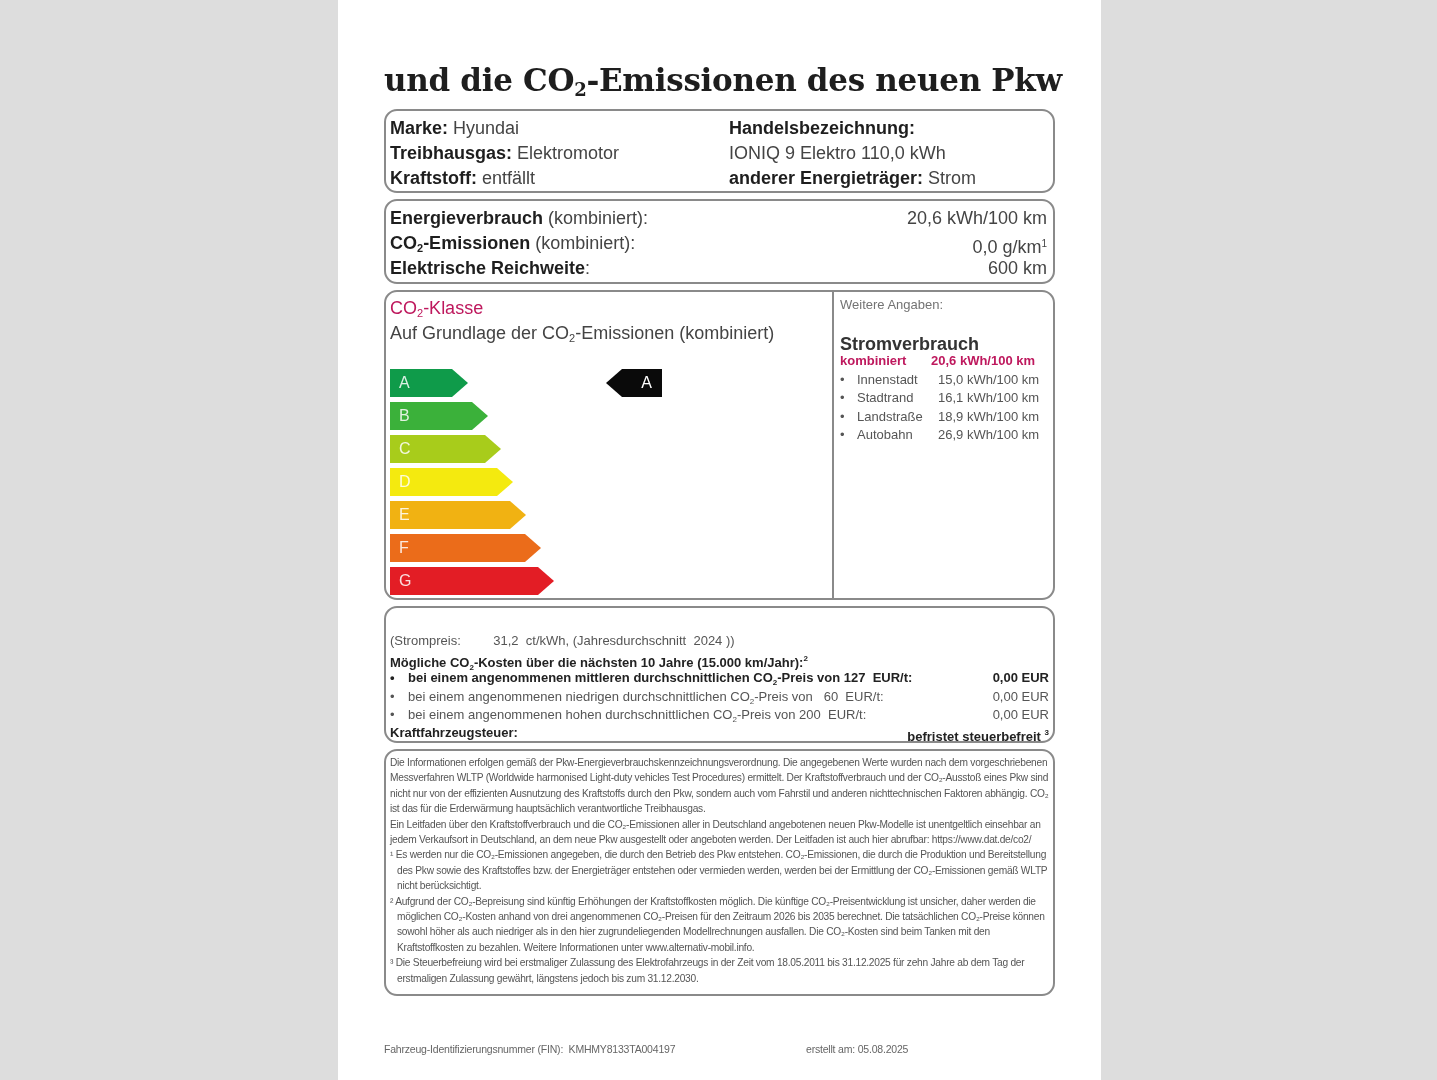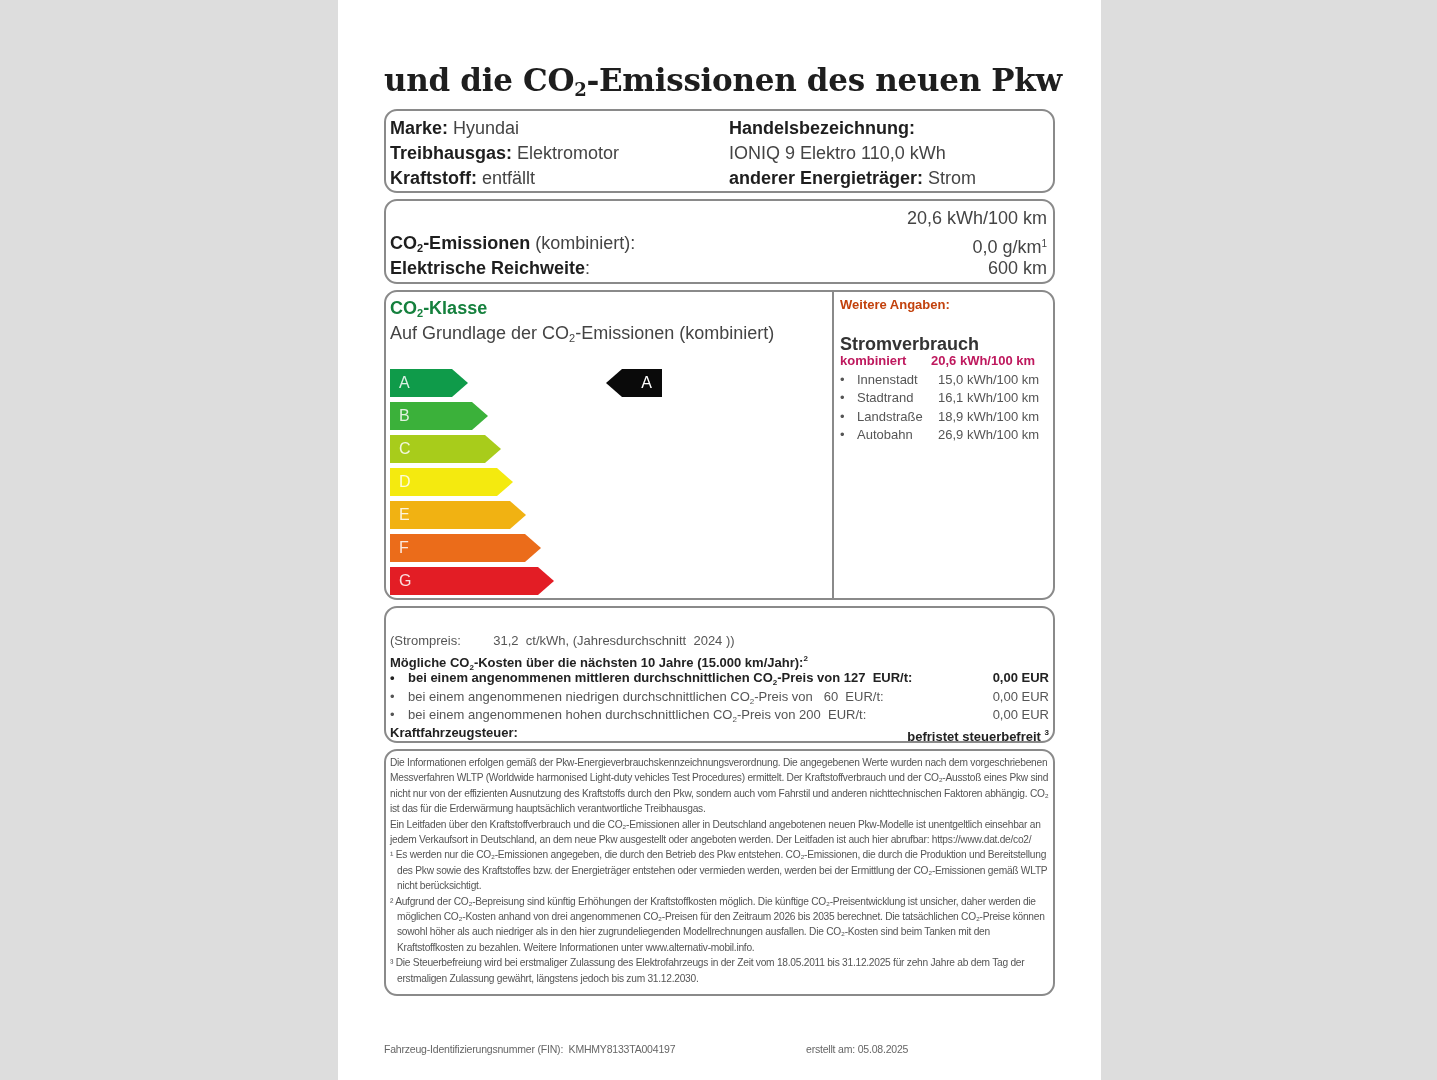--- a/index.html
+++ b/index.html
@@ -34,37 +34,37 @@
     .b2 .val { right: 6px; text-align: right; }
     sub.s { font-size: 11px; vertical-align: -3px; }
     sup.s { font-size: 10px; vertical-align: 6px; }
 
     
     .classpanel { position: absolute; left: 0; top: 0; width: 446px; height: 306px; }
     .rightpanel {
       position: absolute; left: 446px; top: 0; width: 221px; height: 306px;
       border-left: 2px solid #8a8a8a;
     }
-    .cls-title { position: absolute; left: 4px; top: 6px; font-size: 18px; font-weight: bold; color: #15803d; }
+    .cls-title { position: absolute; left: 4px; top: 6px; font-size: 18px; font-weight: normal; color: #be185d; }
     .cls-sub { position: absolute; left: 4px; top: 31px; font-size: 18px; color: #444; white-space: nowrap; }
     .bar {
       position: absolute; left: 4px; height: 28px;
       clip-path: polygon(0 0, calc(100% - 16px) 0, 100% 50%, calc(100% - 16px) 100%, 0 100%);
     }
     .bar span {
       position: absolute; left: 9px; top: 3px; font-size: 16px; line-height: 22px;
       color: rgba(255,255,255,0.85); font-weight: normal;
     }
     .marker {
       position: absolute; left: 220px; top: 77px; width: 56px; height: 28px; background: #0a0a0a;
       clip-path: polygon(16px 0, 100% 0, 100% 100%, 16px 100%, 0 50%);
     }
     .marker span { position: absolute; right: 10px; top: 3px; font-size: 16px; color: #fff; line-height: 22px; }
 
-    .rp-head { position: absolute; left: 6px; top: 5px; font-size: 13px; font-weight: bold; color: #c2410c; }
+    .rp-head { position: absolute; left: 6px; top: 5px; font-size: 13px; font-weight: normal; color: #737373; }
     .rp-sv { position: absolute; left: 6px; top: 42px; font-size: 18px; font-weight: bold; color: #333; }
     .rp-komb { position: absolute; left: 6px; top: 61px; font-size: 13px; font-weight: bold; color: #be185d; white-space: nowrap; }
     .rp-komb .v { position: absolute; left: 91px; }
     .rp-item { position: absolute; left: 6px; font-size: 13px; color: #555; white-space: nowrap; width: 212px; }
     .rp-item .bul { position: absolute; left: 0; }
     .rp-item .n { position: absolute; left: 17px; }
     .rp-item .v { position: absolute; left: 98px; }
 
     
     .cost { position: absolute; font-size: 13px; line-height: 18.5px; white-space: nowrap; color: #555; }
@@ -99,20 +99,21 @@
   <div class="box b1">
     <div class="row c1" style="top:5px"><b>Marke:</b><span> Hyundai</span></div>
     <div class="row c1" style="top:30px"><b>Treibhausgas:</b><span> Elektromotor</span></div>
     <div class="row c1" style="top:55px"><b>Kraftstoff:</b><span> entfällt</span></div>
     <div class="row c2" style="top:5px"><b>Handelsbezeichnung:</b></div>
     <div class="row c2" style="top:30px">IONIQ 9 Elektro 110,0 kWh</div>
     <div class="row c2" style="top:55px"><b>anderer Energieträger:</b><span> Strom</span></div>
   </div>
 
   <div class="box b2">
+    <div class="row lbl" style="top:5px"><b>Energieverbrauch</b><span> (kombiniert):</span></div>
     <div class="row val" style="top:5px">20,6 kWh/100 km</div>
     <div class="row lbl" style="top:30px"><b><span>CO</span><sub class="s">2</sub><span>-Emissionen</span></b><span> (kombiniert):</span></div>
     <div class="row val" style="top:30px"><span>0,0 g/km</span><sup class="s">1</sup></div>
     <div class="row lbl" style="top:55px"><b>Elektrische Reichweite</b><span>:</span></div>
     <div class="row val" style="top:55px">600 km</div>
   </div>
 
   <div class="box b3">
     <div class="classpanel">
       <div class="cls-title"><span>CO</span><sub class="s">2</sub><span>-Klasse</span></div>

